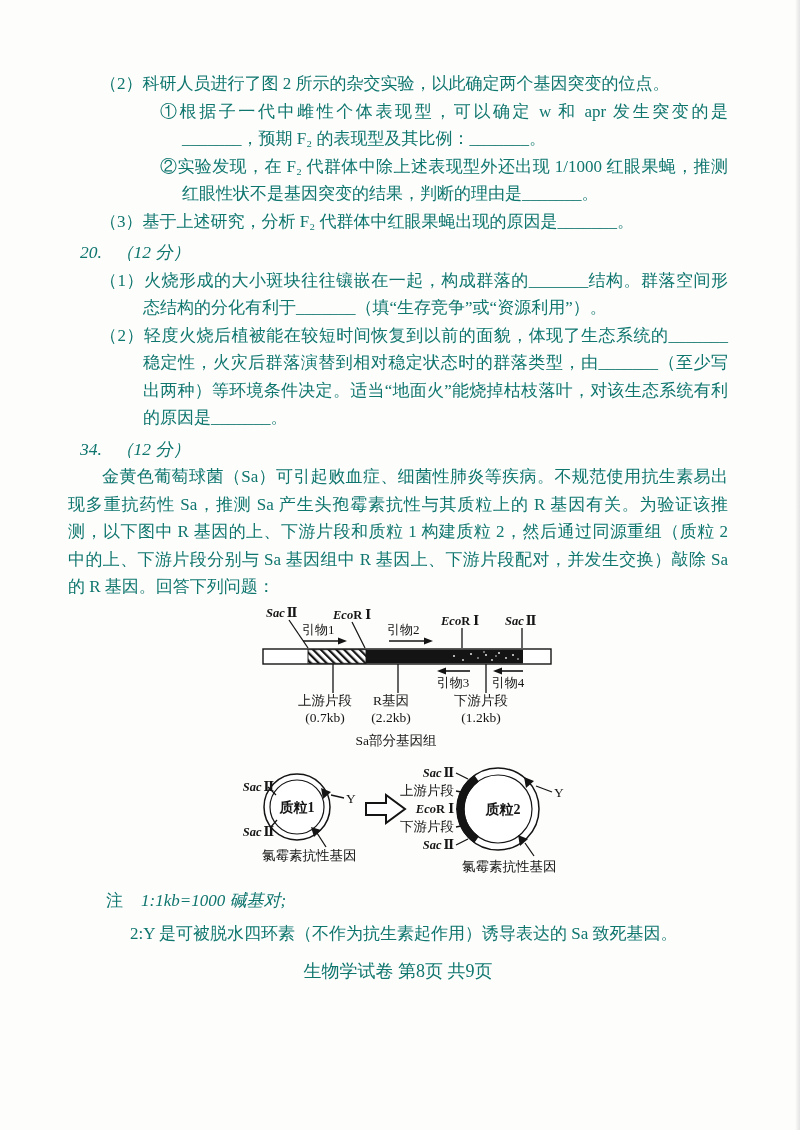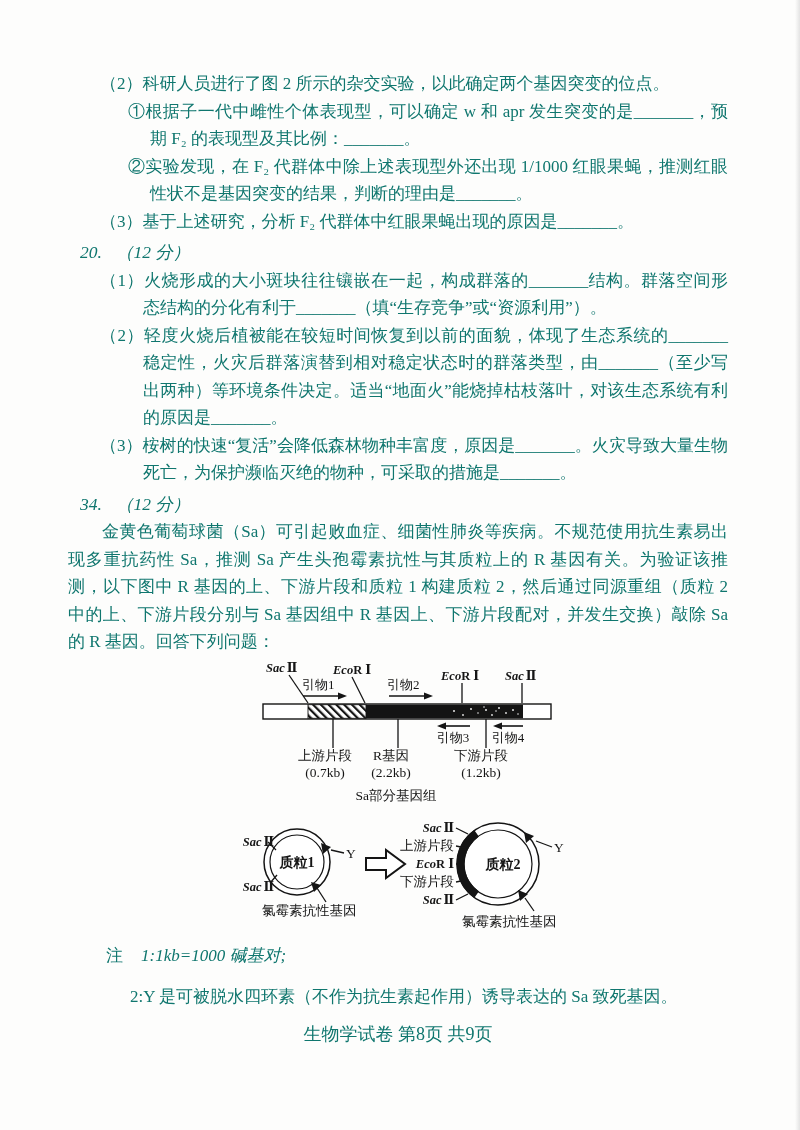--- a/index.html
+++ b/index.html
@@ -11,33 +11,33 @@
   }
   .content {
     position:absolute; left:68px; top:70px; width:660px;
     font-size:17px; line-height:27.5px; text-align:justify;
   }
   p { margin:0; }
   .qline { padding-left:12px; margin-top:4px; font-size:17.5px;font-style:italic; }
   .qline .score { margin-left:14px; }
   .para { text-indent:2em; }
   .item { padding-left:75px; text-indent:-43px; }
-  .sub  { margin-left:60px; padding-left:22px; text-indent:-22px; }
+  .sub  { margin-left:92px; padding-left:22px; text-indent:-22px; }
   .diag1 { margin:2px 0 0 158px; }
   .diag2 { margin:4px 0 0 148px; }
   svg { display:block; }
   svg text { font-family:"Liberation Serif","DejaVu Serif",serif; fill:#151515; }
   .cjk  { font-size:13px; }
   .cjk2 { font-size:13.5px; }
   .enz  { font-size:12.5px; font-weight:bold; }
   .enz .it { font-style:italic; }
   .pl-name { font-size:14px; font-weight:bold; }
   .note1 { margin-top:8px; padding-left:38px; }
   .note1 .note-text { margin-left:18px;font-style:italic; }
-  .note2 { margin-top:14px; padding-left:62px; }
+  .note2 { margin-top:6px; padding-left:62px; }
   .footer { margin-top:10px; text-align:center; font-size:18px; }
   .scan-edge {
     position:absolute; right:0; top:0; width:5px; height:100%;
     background:linear-gradient(to left,#d6d6d6,rgba(255,255,255,0));
     opacity:.65;
   }
   .ln { stroke:#151515; stroke-width:1.3; }
   .arrow-ln { stroke:#151515; stroke-width:1.6; }
   .tri { fill:#151515; }
 </style>
@@ -48,21 +48,20 @@
   <div class="content">
 
     <p class="item"><span>（2）</span><span>科研人员进行了图 2 所示的杂交实验，以此确定两个基因突变的位点。</span></p>
     <p class="sub">①根据子一代中雌性个体表现型，可以确定 w 和 apr 发生突变的是_______，预期 F₂ 的表现型及其比例：_______。</p>
     <p class="sub">②实验发现，在 F₂ 代群体中除上述表现型外还出现 1/1000 红眼果蝇，推测红眼性状不是基因突变的结果，判断的理由是_______。</p>
     <p class="item"><span>（3）</span><span>基于上述研究，分析 F₂ 代群体中红眼果蝇出现的原因是_______。</span></p>
 
     <p class="qline"><span>20.</span><span class="score">（12 分）</span></p>
     <p class="item"><span>（1）</span><span>火烧形成的大小斑块往往镶嵌在一起，构成群落的_______结构。群落空间形态结构的分化有利于_______（填“生存竞争”或“资源利用”）。</span></p>
     <p class="item"><span>（2）</span><span>轻度火烧后植被能在较短时间恢复到以前的面貌，体现了生态系统的_______稳定性，火灾后群落演替到相对稳定状态时的群落类型，由_______（至少写出两种）等环境条件决定。适当“地面火”能烧掉枯枝落叶，对该生态系统有利的原因是_______。</span></p>
-    <p class="item"><span>（3）</span><span>桉树的快速“复活”会降低森林物种丰富度，原因是_______。火灾导致大量生物死亡，为保护濒临灭绝的物种，可采取的措施是_______。</span></p>
 
     <p class="qline"><span>34.</span><span class="score">（12 分）</span></p>
     <p class="para">金黄色葡萄球菌（Sa）可引起败血症、细菌性肺炎等疾病。不规范使用抗生素易出现多重抗药性 Sa，推测 Sa 产生头孢霉素抗性与其质粒上的 R 基因有关。为验证该推测，以下图中 R 基因的上、下游片段和质粒 1 构建质粒 2，然后通过同源重组（质粒 2 中的上、下游片段分别与 Sa 基因组中 R 基因上、下游片段配对，并发生交换）敲除 Sa 的 R 基因。回答下列问题：</p>
 
     <div class="diag1">
       <svg width="380" height="150" viewBox="0 0 380 150">
         <defs>
           <pattern id="hatch" width="5.5" height="5.5" patternUnits="userSpaceOnUse" patternTransform="rotate(-45)">
             <rect width="5.5" height="5.5" fill="#ffffff"></rect>
             <rect width="2.2" height="5.5" fill="#141414"></rect>

